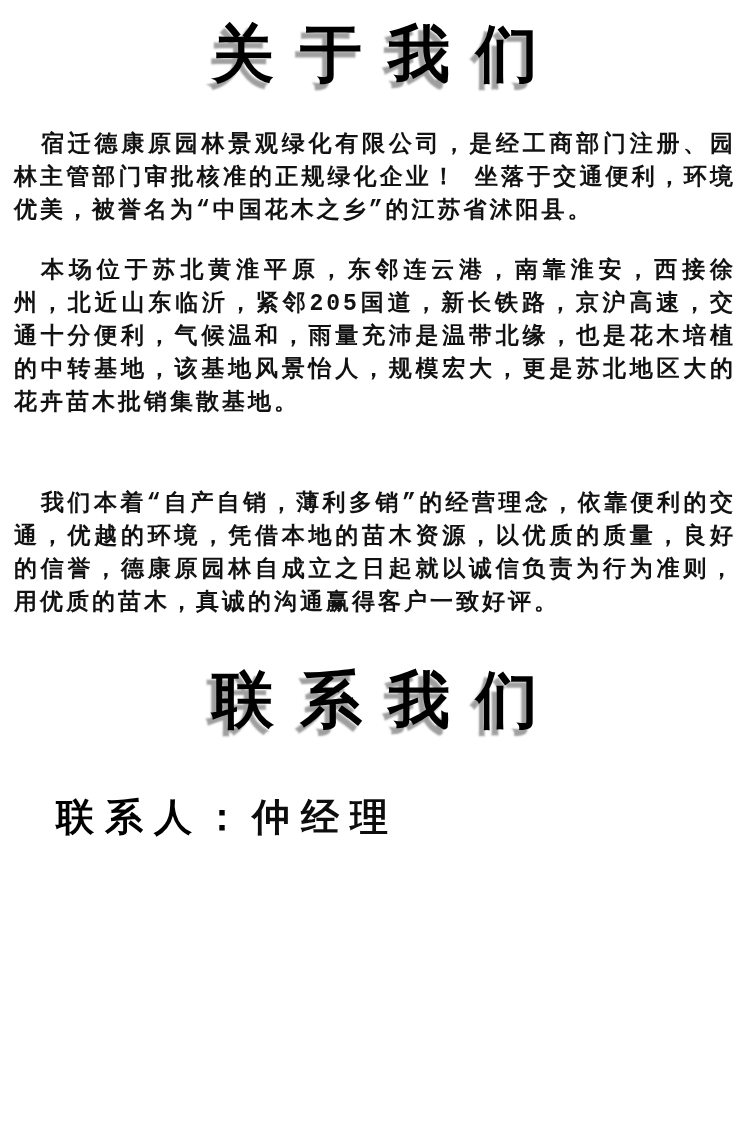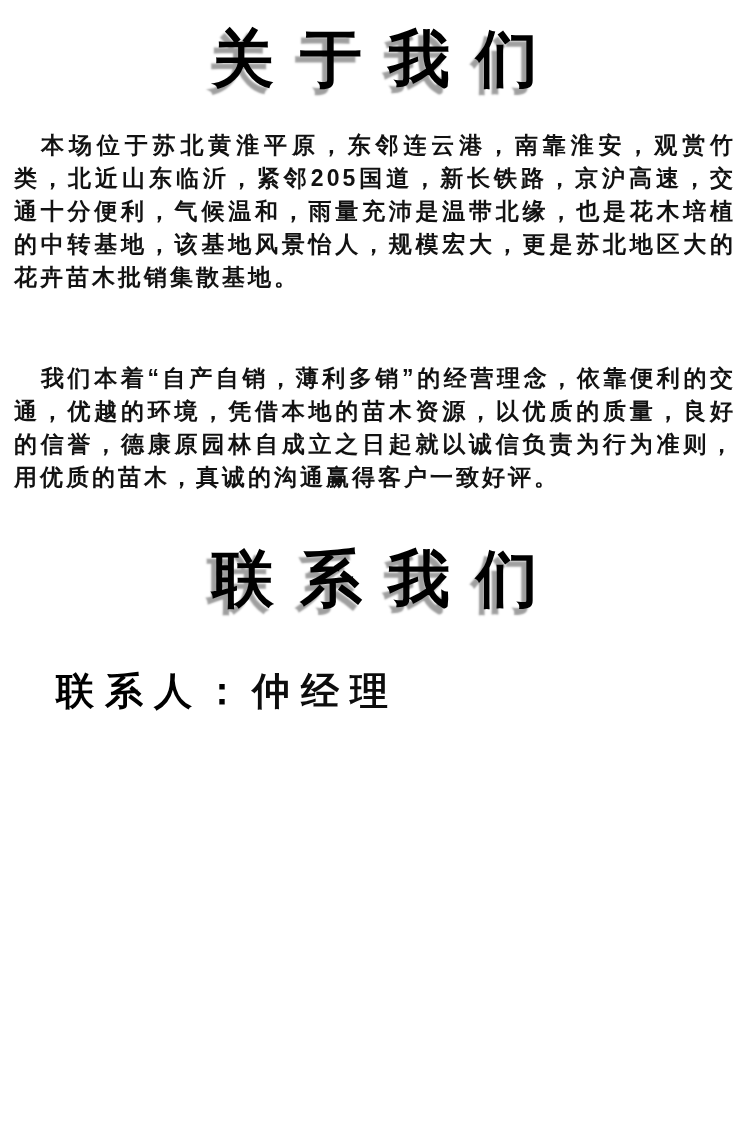--- a/index.html
+++ b/index.html
@@ -6,21 +6,21 @@
     margin: 0;
     padding: 0;
     background: #ffffff;
   }
   .page {
     position: relative;
     width: 750px;
     height: 1142px;
     background: #ffffff;
     overflow: hidden;
-    font-family: Liberation Sans, sans-serif;
+    font-family: Liberation Mono, monospace;
     color: #0d0d0d;
   }
   .big-title {
     margin: 0;
     padding-top: 16px;
     font-size: 62px;
     line-height: 86px;
     font-weight: bold;
     text-align: center;
     letter-spacing: 26px;
@@ -82,21 +82,22 @@
   }
 </style>
 </head>
 <body>
 
 <div class="page">
 
   <h1 class="big-title">关于我们</h1>
 
   <div class="paragraphs">
-    <p>本场位于苏北黄淮平原，东邻连云港，南靠淮安，观赏竹类，北近山东临沂，紧邻205国道，新长铁路，京沪高速，交通十分便利，气候温和，雨量充沛是温带北缘，也是花木培植的中转基地，该基地风景怡人，规模宏大，更是苏北地区大的花卉苗木批销集散基地。</p>
+    <p>宿迁德康原园林景观绿化有限公司，是经工商部门注册、园林主管部门审批核准的正规绿化企业！ 坐落于交通便利，环境优美，被誉名为“中国花木之乡”的江苏省沭阳县。</p>
+    <p>本场位于苏北黄淮平原，东邻连云港，南靠淮安，西接徐州，北近山东临沂，紧邻205国道，新长铁路，京沪高速，交通十分便利，气候温和，雨量充沛是温带北缘，也是花木培植的中转基地，该基地风景怡人，规模宏大，更是苏北地区大的花卉苗木批销集散基地。</p>
     <p class="gap-lg">我们本着“自产自销，薄利多销”的经营理念，依靠便利的交通，优越的环境，凭借本地的苗木资源，以优质的质量，良好的信誉，德康原园林自成立之日起就以诚信负责为行为准则，用优质的苗木，真诚的沟通赢得客户一致好评。</p>
   </div>
 
   <h1 class="big-title contact-title">联系我们</h1>
 
   <div class="contact">
 
     <div class="contact-row person-row">
       <span class="label">联系人：</span><span class="value">仲经理</span>
     </div>

